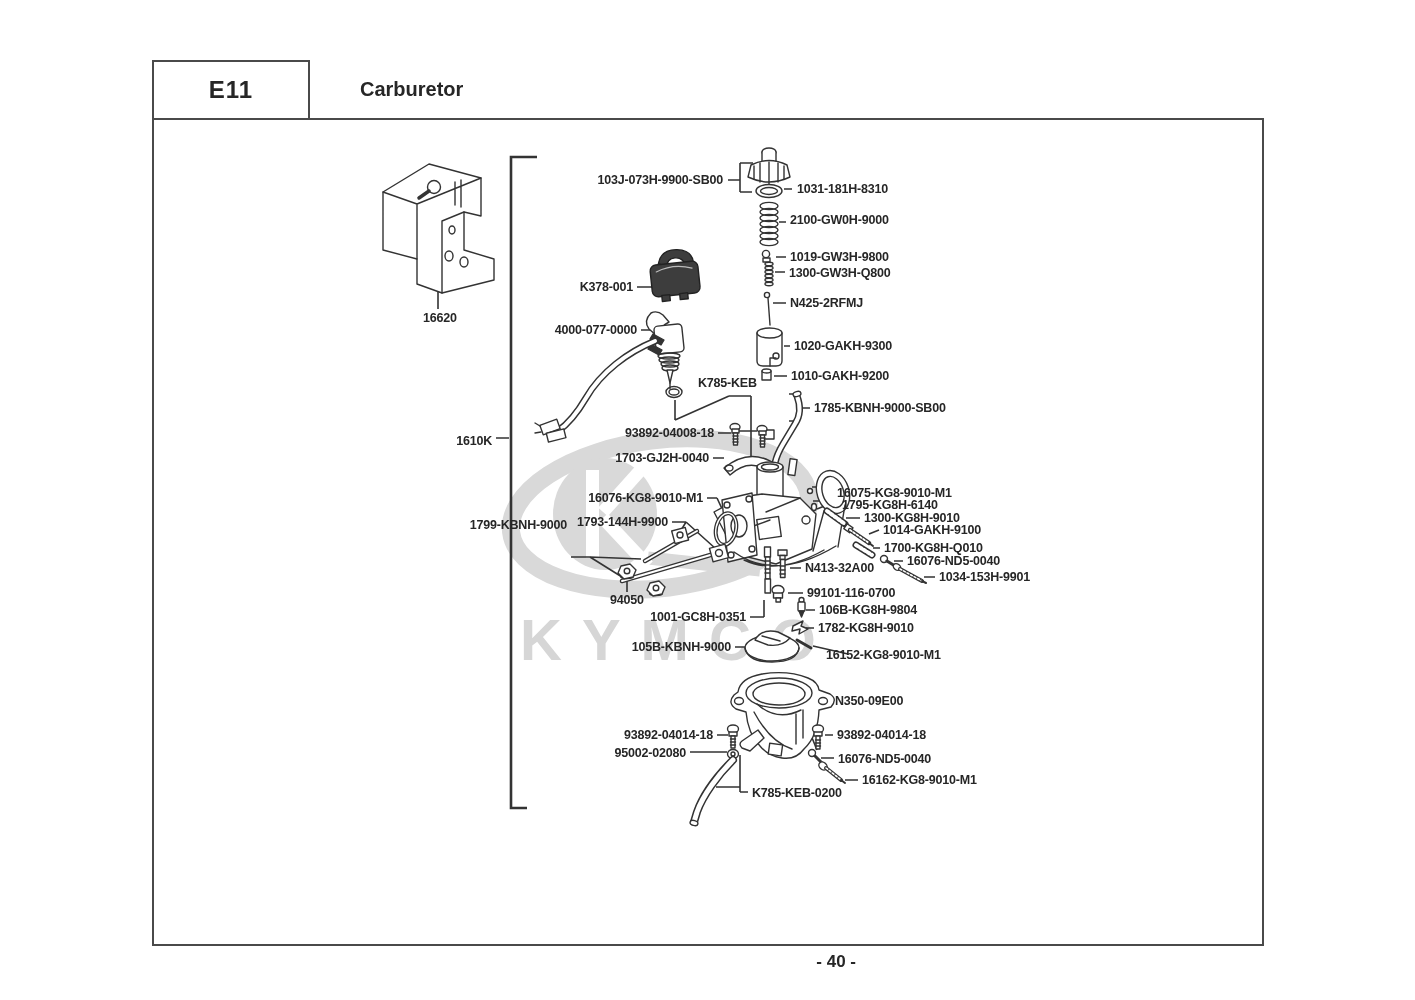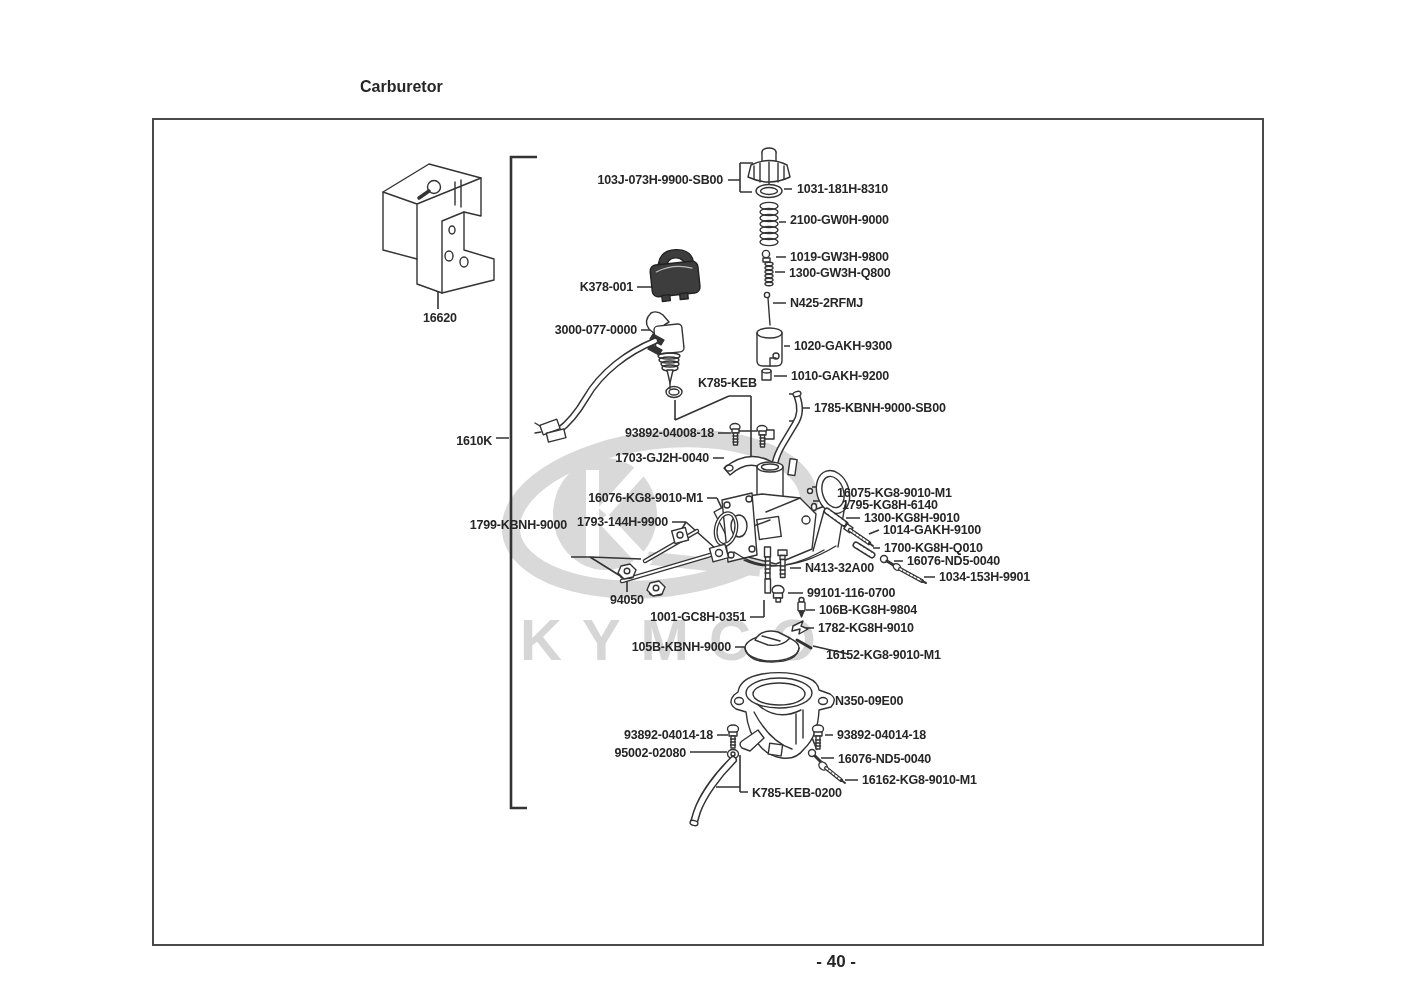--- a/index.html
+++ b/index.html
@@ -3,34 +3,37 @@
 <meta charset="utf-8">
 <style>
   html,body{margin:0;padding:0;background:#fff;}
   .page{position:relative;width:1415px;height:1000px;background:#fff;overflow:hidden;
         font-family:"Liberation Sans",sans-serif;color:#262626;}
   .content-border{position:absolute;left:152px;top:118px;width:1112px;height:828px;
         border:2px solid #4a4a4a;box-sizing:border-box;background:transparent;}
   .code-box{position:absolute;left:152px;top:60px;width:158px;height:60px;
         border:2px solid #4a4a4a;box-sizing:border-box;display:flex;align-items:center;justify-content:center;
         font-size:24px;font-weight:bold;letter-spacing:1px;}
-  .page-title{position:absolute;left:360px;top:78px;font-size:16px;font-weight:bold;}
+  .page-title{position:absolute;left:360px;top:78px;font-size:20px;font-weight:bold;}
   .page-number{position:absolute;left:560px;top:952px;width:296px;text-align:right;
         font-size:17px;font-weight:bold;}
   svg.art{position:absolute;left:0;top:0;}
   .lbl{position:absolute;font-size:12.5px;font-weight:bold;letter-spacing:-0.2px;
        line-height:16px;white-space:nowrap;color:#262626;}
   .ra{transform:translateX(-100%);}
   .ca{transform:translateX(-50%);}
 </style>
 </head>
 <body>
 
 <div class="page">
 
+  <div class="code-box">
+    <span>E11</span>
+  </div>
   <div class="page-title">Carburetor</div>
   <div class="content-border"></div>
   <div class="page-number">- 40 -</div>
 
   <svg class="art" width="1415" height="1000" viewBox="0 0 1415 1000">
 
     <g>
       <ellipse cx="660" cy="514" rx="150" ry="74" fill="none" stroke="#d9d9d9" stroke-width="18" transform="rotate(-7 660 514)"></ellipse>
       <ellipse cx="605" cy="514" rx="52" ry="56" fill="#d9d9d9"></ellipse>
       <path d="M648,558 L760,570" stroke="#d9d9d9" stroke-width="13" fill="none"></path>
@@ -347,21 +350,21 @@
   <div>
     <div class="lbl ra" style="left:723px;top:172px">103J-073H-9900-SB00</div>
     <div class="lbl" style="left:797px;top:181px">1031-181H-8310</div>
     <div class="lbl" style="left:790px;top:212px">2100-GW0H-9000</div>
     <div class="lbl" style="left:790px;top:249px">1019-GW3H-9800</div>
     <div class="lbl" style="left:789px;top:265px">1300-GW3H-Q800</div>
     <div class="lbl" style="left:790px;top:295px">N425-2RFMJ</div>
     <div class="lbl" style="left:794px;top:338px">1020-GAKH-9300</div>
     <div class="lbl" style="left:791px;top:368px">1010-GAKH-9200</div>
     <div class="lbl ra" style="left:633px;top:279px">K378-001</div>
-    <div class="lbl ra" style="left:637px;top:322px">3000-077-0000</div>
+    <div class="lbl ra" style="left:637px;top:322px">4000-077-0000</div>
     <div class="lbl" style="left:698px;top:375px">K785-KEB</div>
     <div class="lbl" style="left:814px;top:400px">1785-KBNH-9000-SB00</div>
     <div class="lbl ra" style="left:714px;top:425px">93892-04008-18</div>
     <div class="lbl ra" style="left:709px;top:450px">1703-GJ2H-0040</div>
     <div class="lbl ra" style="left:703px;top:490px">16076-KG8-9010-M1</div>
     <div class="lbl" style="left:837px;top:485px">16075-KG8-9010-M1</div>
     <div class="lbl" style="left:842px;top:497px">1795-KG8H-6140</div>
     <div class="lbl" style="left:864px;top:510px">1300-KG8H-9010</div>
     <div class="lbl" style="left:883px;top:522px">1014-GAKH-9100</div>
     <div class="lbl" style="left:884px;top:540px">1700-KG8H-Q010</div>

